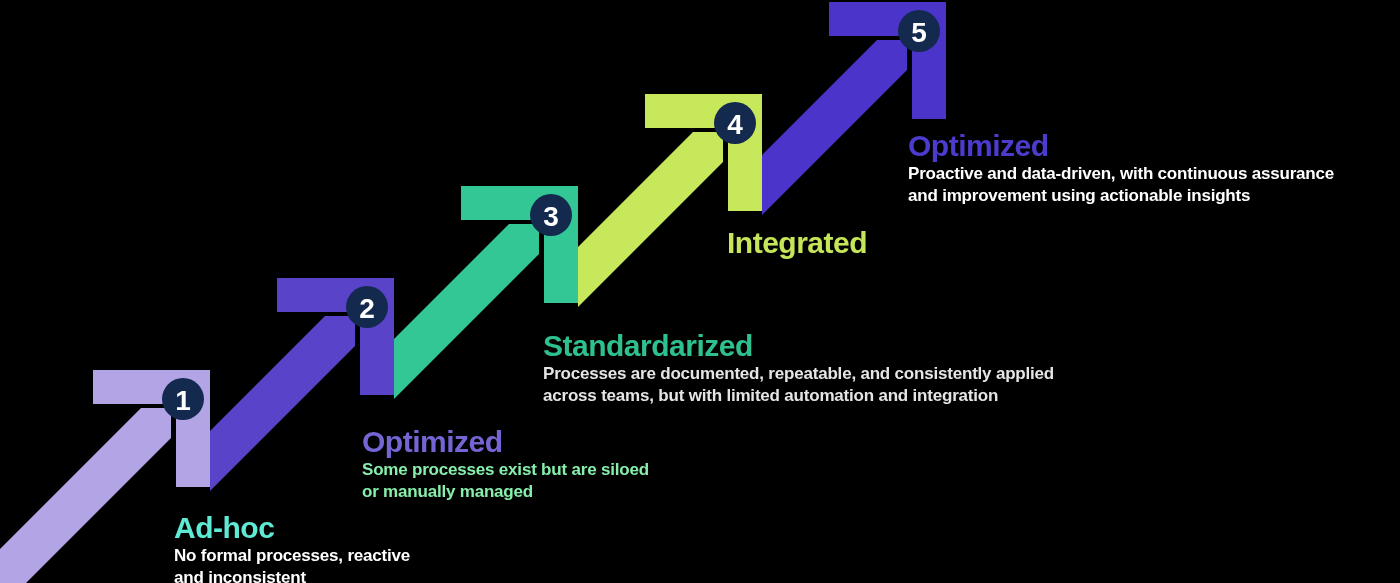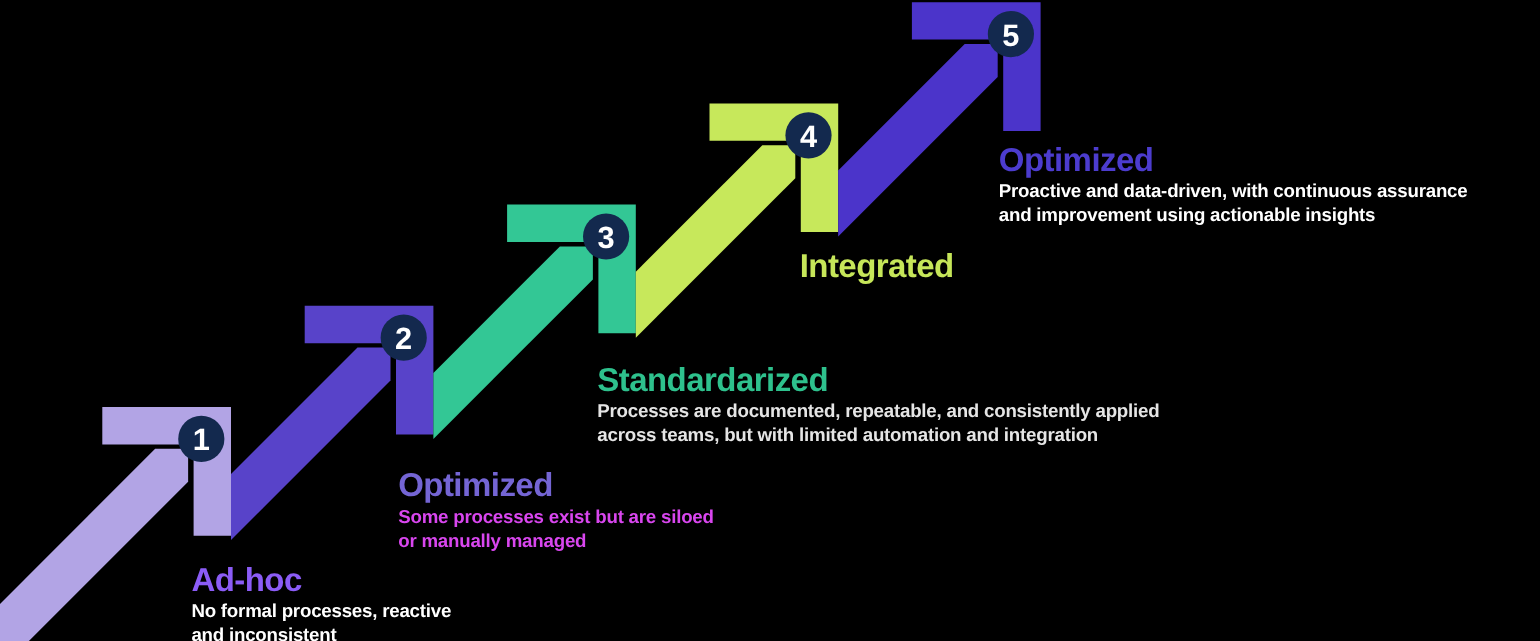--- a/index.html
+++ b/index.html
@@ -82,28 +82,28 @@
       </g>
       <g transform="translate(829, 2)">
         <polygon points="78,38 48,38 -67,153 -67,213 78,68" fill="#4B34CA"></polygon>
         <polygon points="0,0 117,0 117,117 83,117 83,34 0,34" fill="#4B34CA"></polygon>
         <circle cx="90" cy="29" r="21" fill="#13294E"></circle>
         <text x="90" y="30" fill="#FFFFFF" text-anchor="middle" dominant-baseline="central" class="badge-number">5</text>
       </g>
     </svg>
 
   <div class="stage stage-0">
-    <h2 class="stage-title" style="color: #8b5cf6;">Ad-hoc</h2>
+    <h2 class="stage-title" style="color: #5eead4;">Ad-hoc</h2>
     <p class="stage-desc" style="color: rgb(255, 255, 255);">No formal processes, reactive
 and inconsistent</p>
   </div>
 
   <div class="stage stage-1">
     <h2 class="stage-title" style="color: rgb(116, 101, 212);">Optimized</h2>
-    <p class="stage-desc" style="color: #d946ef;">Some processes exist but are siloed
+    <p class="stage-desc" style="color: #86efac;">Some processes exist but are siloed
 or manually managed</p>
   </div>
 
   <div class="stage stage-2">
     <h2 class="stage-title" style="color: rgb(46, 193, 141);">Standardarized</h2>
     <p class="stage-desc" style="color: #e5e5e5;">Processes are documented, repeatable, and consistently applied
 across teams, but with limited automation and integration</p>
   </div>
 
   <div class="stage stage-3">

